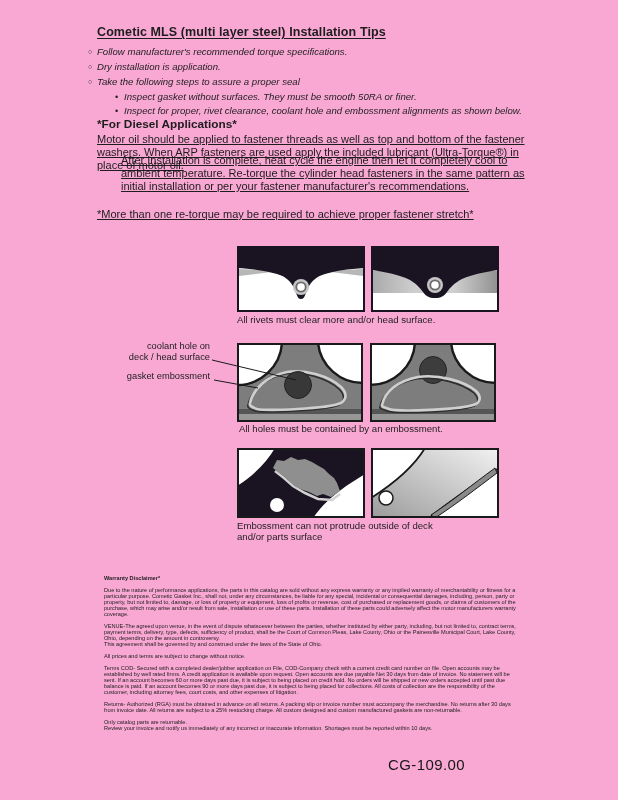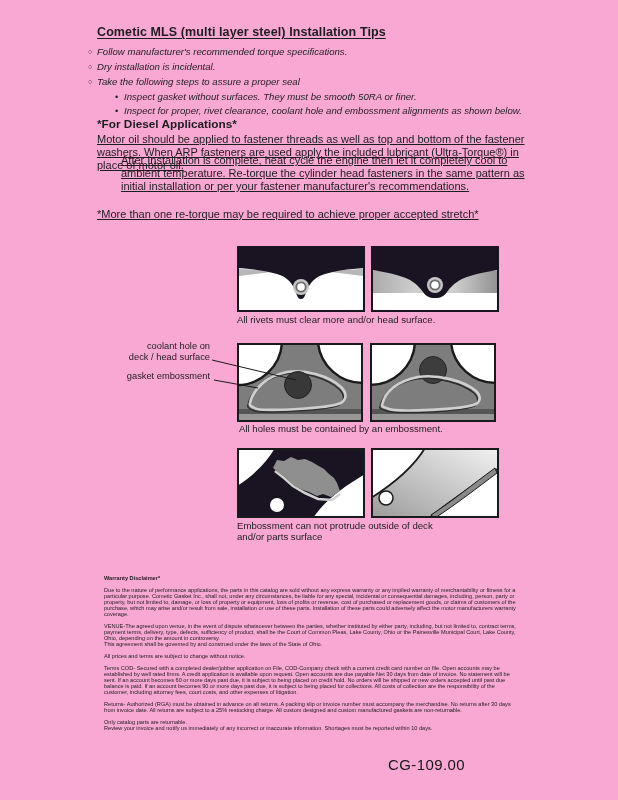--- a/index.html
+++ b/index.html
@@ -39,40 +39,40 @@
 
   <div class="abs title">Cometic MLS (multi layer steel) Installation Tips</div>
 
   <div class="abs bullets">
     <div class="bullet-row">
       <span class="mk">○</span>
       <span>Follow manufacturer's recommended torque specifications.</span>
     </div>
     <div class="bullet-row">
       <span class="mk">○</span>
-      <span>Dry installation is incidental.</span>
+      <span>Dry installation is application.</span>
     </div>
     <div class="bullet-row">
       <span class="mk">○</span>
       <span>Take the following steps to assure a proper seal</span>
     </div>
     <div class="bullet-row sub">
       <span class="mk">•</span>
       <span>Inspect gasket without surfaces.  They must be smooth 50RA or finer.</span>
     </div>
     <div class="bullet-row sub">
       <span class="mk">•</span>
       <span>Inspect for proper, rivet clearance, coolant hole and embossment alignments as shown below.</span>
     </div>
   </div>
 
   <div class="abs diesel-heading">*For Diesel Applications*</div>
   <div class="abs para p1">Motor oil should be applied to fastener threads as well as top and bottom of the fastener washers. When ARP fasteners are used apply the included lubricant (Ultra-Torque®) in place of motor oil.</div>
   <div class="abs para p2">After Installation is complete, heat cycle the engine then let it completely cool to ambient temperature. Re-torque the cylinder head fasteners in the same pattern as initial installation or per your fastener manufacturer's recommendations.</div>
-  <div class="abs para p3">*More than one re-torque may be required to achieve proper accepted stretch*</div>
+  <div class="abs para p3">*More than one re-torque may be required to achieve proper fastener stretch*</div>
 
   <div class="abs rw-label" style="left:237px;top:230px;">RIGHT</div>
   <div class="abs rw-label" style="left:371px;top:230px;">WRONG</div>
 
   <svg class="abs" style="left:237px;top:246px;" width="128" height="66" viewBox="0 0 128 66">
     <rect width="128" height="66" fill="#ffffff"></rect>
     <polygon points="2,23 42,25 2,30" fill="#b7b7b7"></polygon>
     <polygon points="126,23 86,25 126,30" fill="#b7b7b7"></polygon>
     <path d="M0,0 H128 V22 C110,23 98,25 88,28 C78,31 74,36 71,42 C68,48 68,53 64,53 C60,53 60,48 57,42 C54,36 50,31 40,28 C30,25 18,23 0,22 Z" fill="#191322"></path>
     <g>

